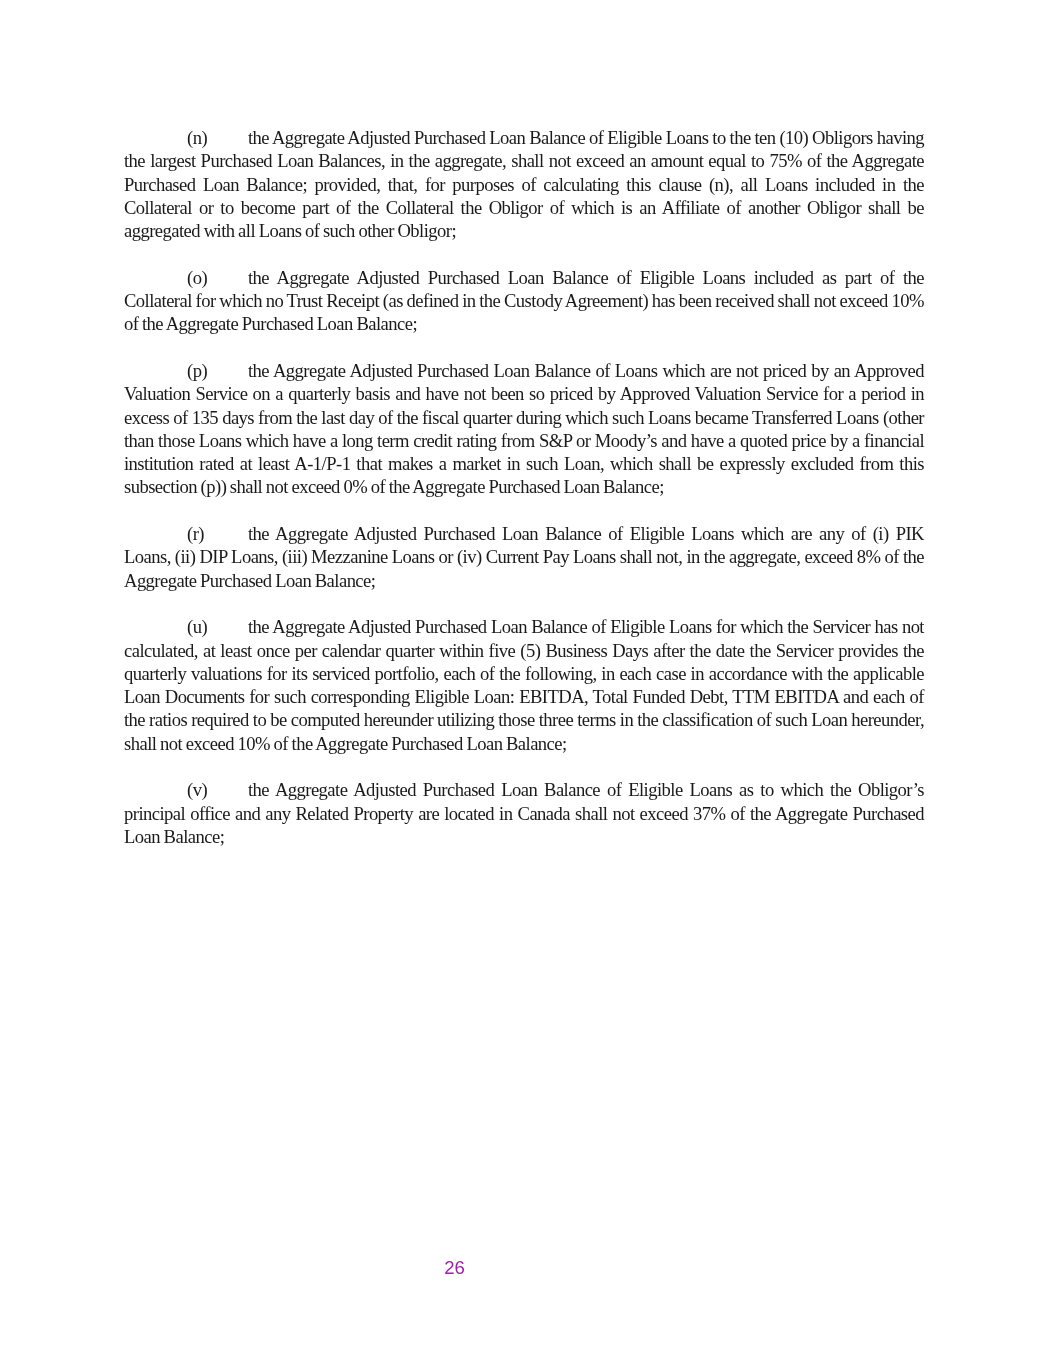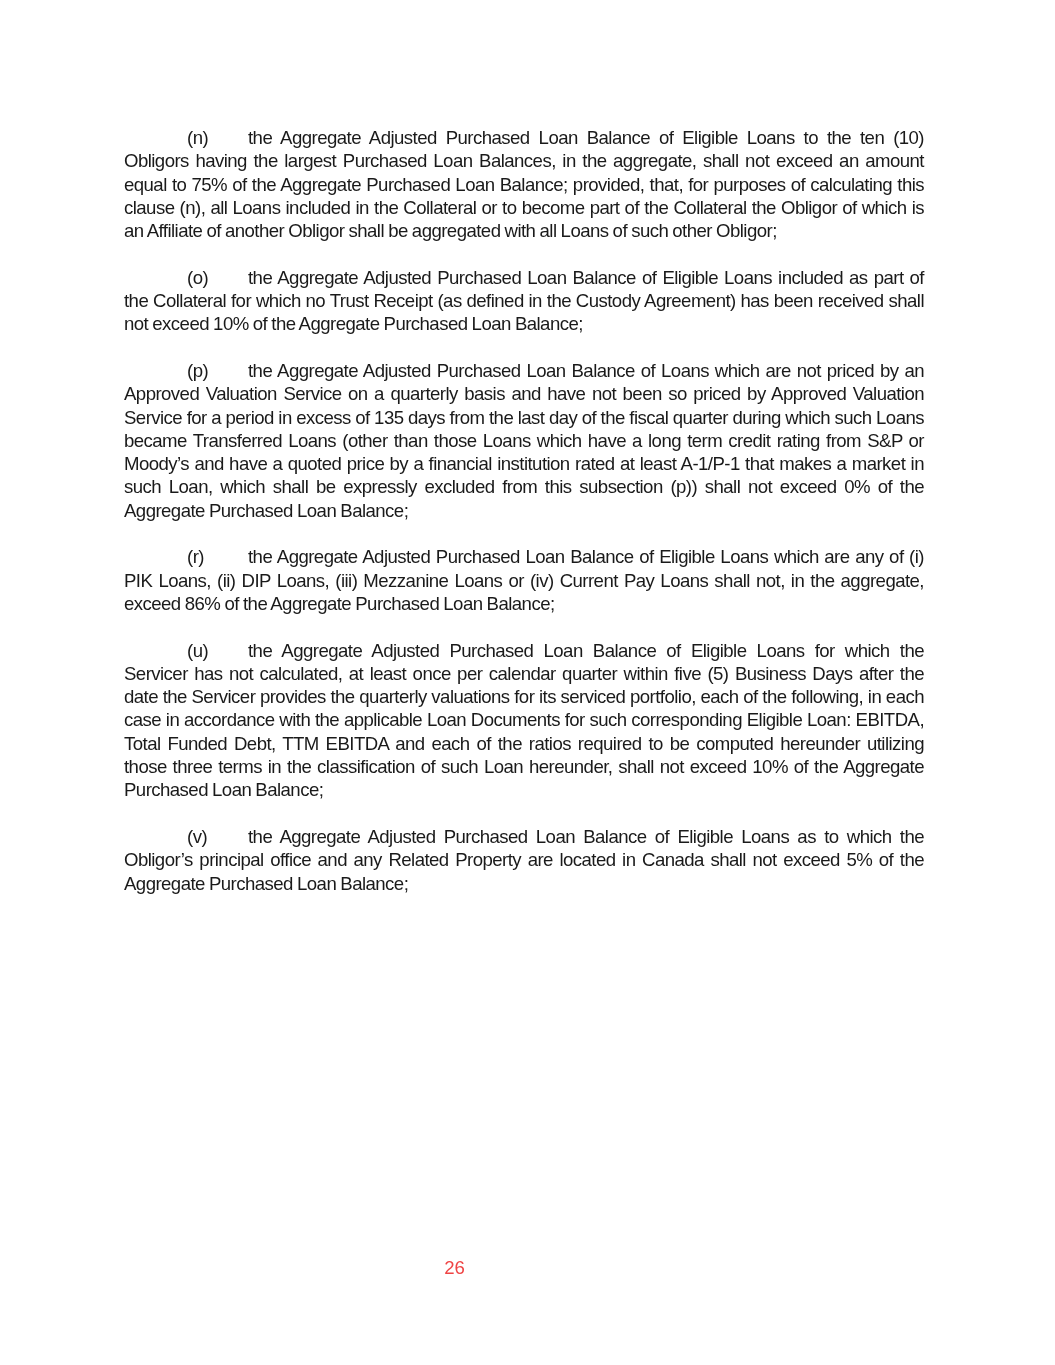--- a/index.html
+++ b/index.html
@@ -1,43 +1,43 @@
 <!DOCTYPE html>
 <html><head>
   <meta charset="utf-8">
   <style>
     html, body { margin: 0; padding: 0; background: #ffffff; }
     body { width: 1055px; height: 1365px; position: relative; overflow: hidden; }
     .page {
       position: absolute; left: 124px; top: 126px; width: 800px;
-      font-family: Liberation Sans, sans-serif;
+      font-family: Liberation Serif, serif;
       color: #1a1a1a;
     }
     .para {
       font-size: 18.6px;
       line-height: 23.3px;
       text-align: justify;
       letter-spacing: -0.55px;
       word-spacing: -0.5px;
       margin: 0 0 23.3px 0;
       text-indent: 63px;
     }
     .label { display: inline-block; width: 61px; text-indent: 0; }
     .page-number {
       position: absolute; left: 0; width: 909px; top: 1257px;
       text-align: center;
       font-family: "Liberation Sans", sans-serif;
-      font-size: 18.6px; color: #ef4444;
+      font-size: 18.6px; color: #a21caf;
     }
   </style>
 </head>
 <body>
 
 <div class="page">
   <p class="para"><span class="label">(n)</span><span>the Aggregate Adjusted Purchased Loan Balance of Eligible Loans to the ten (10) Obligors having the largest Purchased Loan Balances, in the aggregate, shall not exceed an amount equal to 75% of the Aggregate Purchased Loan Balance; provided, that, for purposes of calculating this clause (n), all Loans included in the Collateral or to become part of the Collateral the Obligor of which is an Affiliate of another Obligor shall be aggregated with all Loans of such other Obligor;</span></p>
   <p class="para"><span class="label">(o)</span><span>the Aggregate Adjusted Purchased Loan Balance of Eligible Loans included as part of the Collateral for which no Trust Receipt (as defined in the Custody Agreement) has been received shall not exceed 10% of the Aggregate Purchased Loan Balance;</span></p>
   <p class="para"><span class="label">(p)</span><span>the Aggregate Adjusted Purchased Loan Balance of Loans which are not priced by an Approved Valuation Service on a quarterly basis and have not been so priced by Approved Valuation Service for a period in excess of 135 days from the last day of the fiscal quarter during which such Loans became Transferred Loans (other than those Loans which have a long term credit rating from S&amp;P or Moody’s and have a quoted price by a financial institution rated at least A-1/P-1 that makes a market in such Loan, which shall be expressly excluded from this subsection (p)) shall not exceed 0% of the Aggregate Purchased Loan Balance;</span></p>
-  <p class="para"><span class="label">(r)</span><span>the Aggregate Adjusted Purchased Loan Balance of Eligible Loans which are any of (i) PIK Loans, (ii) DIP Loans, (iii) Mezzanine Loans or (iv) Current Pay Loans shall not, in the aggregate, exceed 86% of the Aggregate Purchased Loan Balance;</span></p>
+  <p class="para"><span class="label">(r)</span><span>the Aggregate Adjusted Purchased Loan Balance of Eligible Loans which are any of (i) PIK Loans, (ii) DIP Loans, (iii) Mezzanine Loans or (iv) Current Pay Loans shall not, in the aggregate, exceed 8% of the Aggregate Purchased Loan Balance;</span></p>
   <p class="para"><span class="label">(u)</span><span>the Aggregate Adjusted Purchased Loan Balance of Eligible Loans for which the Servicer has not calculated, at least once per calendar quarter within five (5) Business Days after the date the Servicer provides the quarterly valuations for its serviced portfolio, each of the following, in each case in accordance with the applicable Loan Documents for such corresponding Eligible Loan:  EBITDA, Total Funded Debt, TTM EBITDA and each of the ratios required to be computed hereunder utilizing those three terms in the classification of such Loan hereunder, shall not exceed 10% of the Aggregate Purchased Loan Balance;</span></p>
-  <p class="para"><span class="label">(v)</span><span>the Aggregate Adjusted Purchased Loan Balance of Eligible Loans as to which the Obligor’s principal office and any Related Property are located in Canada shall not exceed 5% of the Aggregate Purchased Loan Balance;</span></p>
+  <p class="para"><span class="label">(v)</span><span>the Aggregate Adjusted Purchased Loan Balance of Eligible Loans as to which the Obligor’s principal office and any Related Property are located in Canada shall not exceed 37% of the Aggregate Purchased Loan Balance;</span></p>
 </div>
 
 <div class="page-number">26</div>
 
 </body></html>

